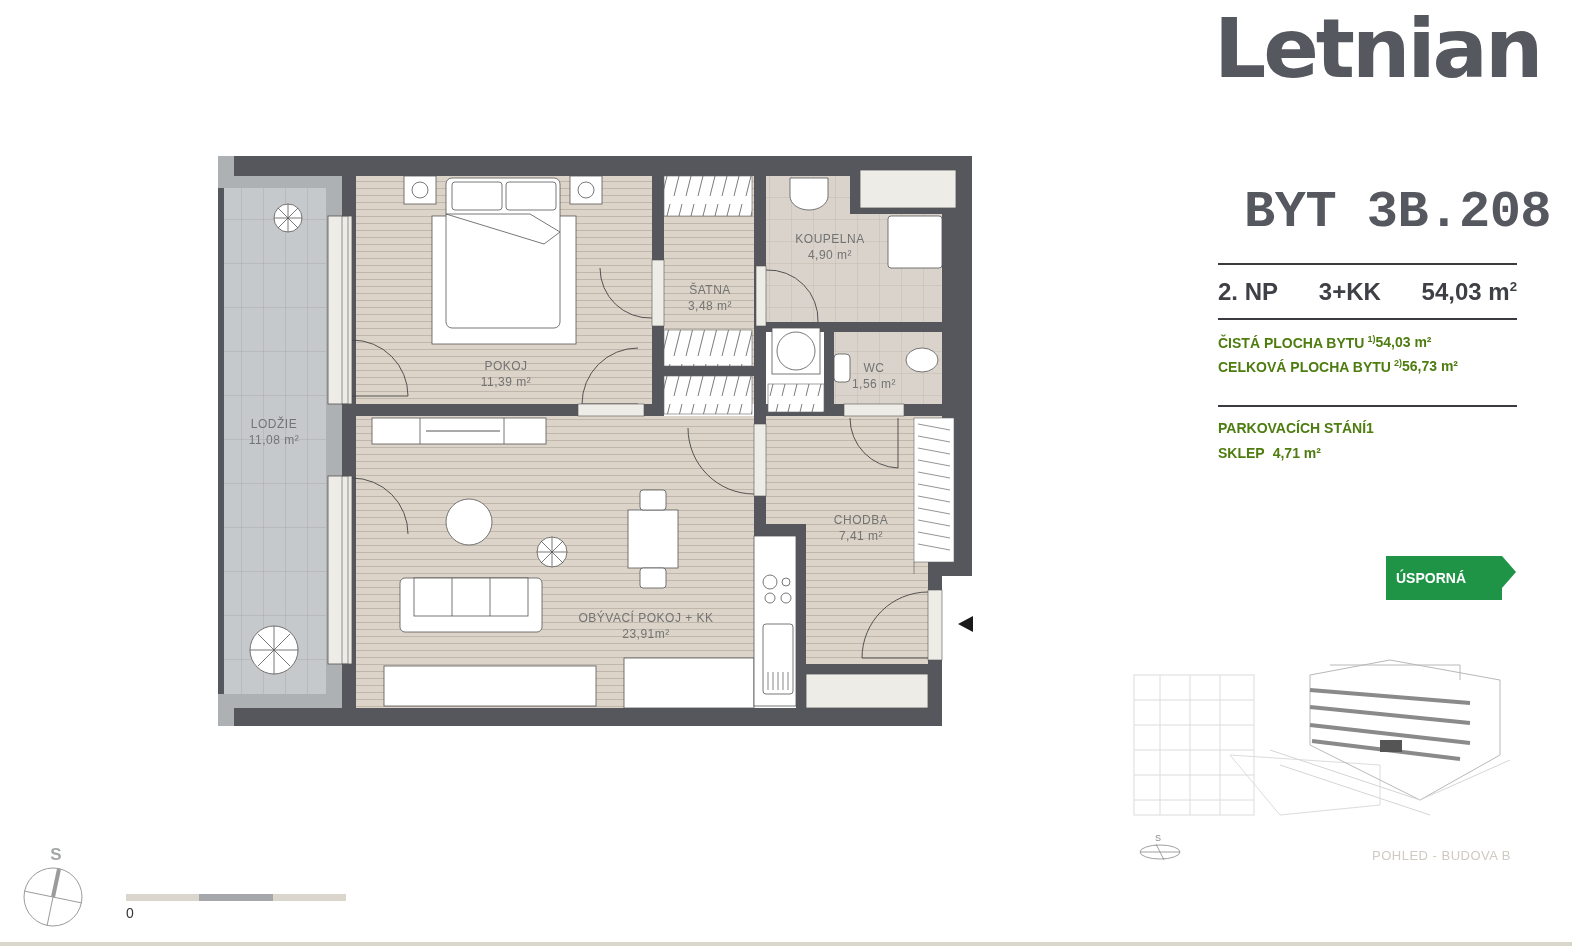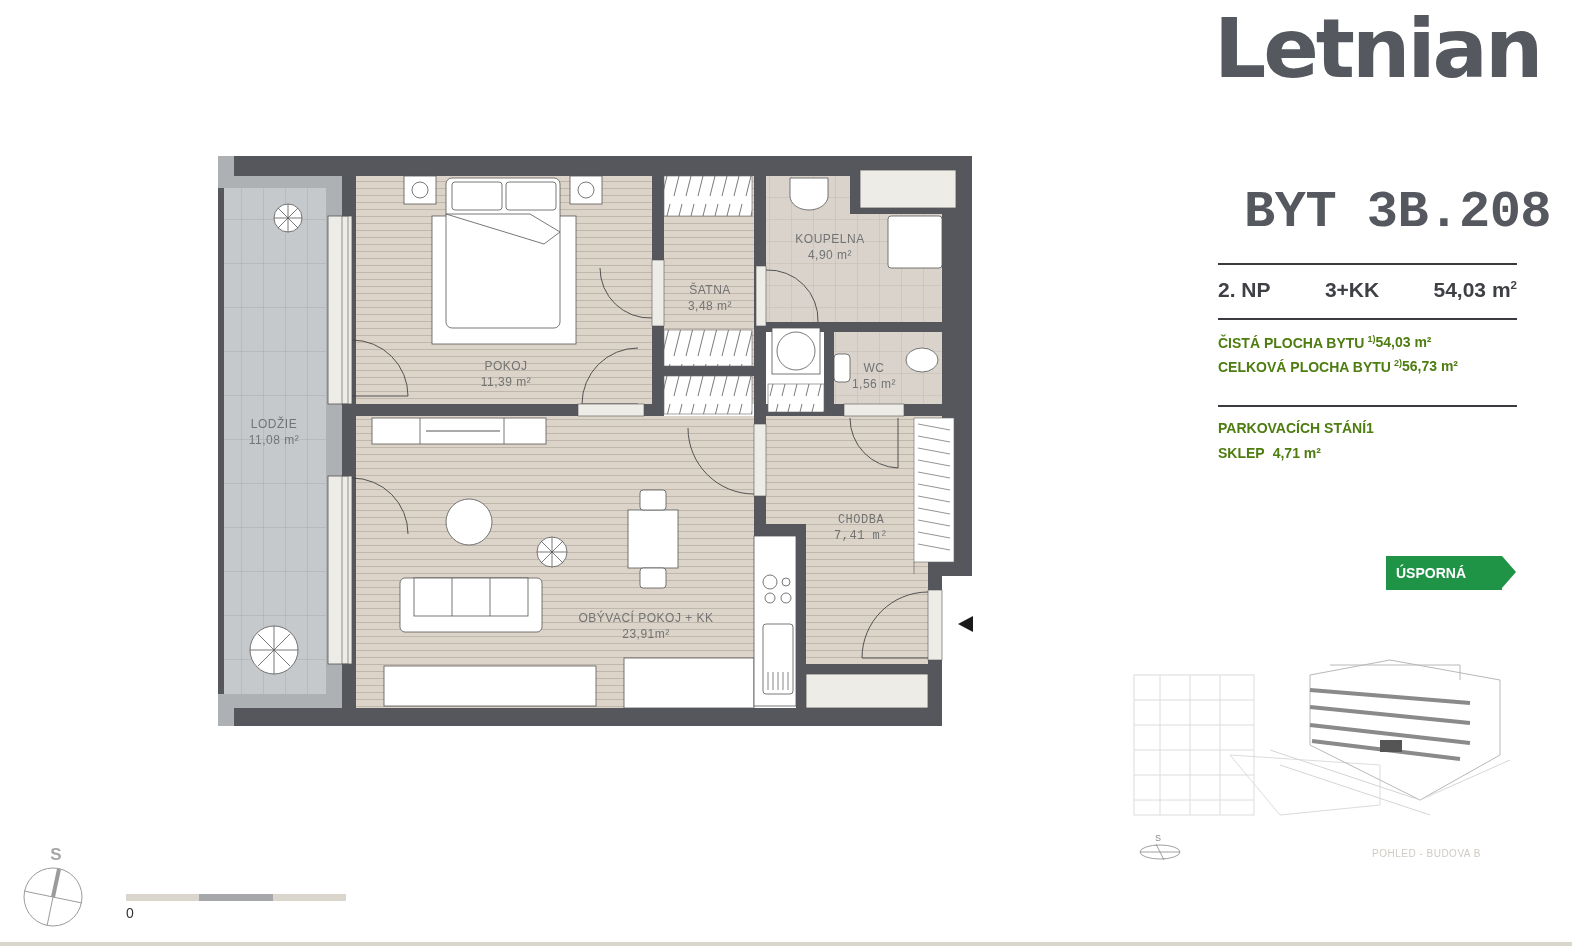--- a/index.html
+++ b/index.html
@@ -11,36 +11,36 @@
 
   
   .brand { position: absolute; left: 1214px; top: 8px; font-family: "DejaVu Sans", sans-serif;
     font-size: 82px; font-weight: bold; color: #55585e; letter-spacing: -3px; line-height: 1; }
 
   
   .unit-title { position: absolute; left: 1216px; top: 187px; font-family: Liberation Mono, monospace;
     font-size: 52px; font-weight: bold; color: #55585e; letter-spacing: -0.5px; line-height: 1; margin-left: 28px; }
   .rule { position: absolute; left: 1218px; width: 299px; height: 1.5px; background: #3a3b3f; }
   .summary-row { position: absolute; left: 1218px; width: 299px; top: 278px; display: flex;
-    justify-content: space-between; font-size: 21px; font-weight: bold; color: #3e4045; }
+    justify-content: space-between; font-size: 24px; font-weight: bold; color: #3e4045; }
   .summary-row span { white-space: nowrap; }
   .sup { font-size: 0.55em; vertical-align: super; line-height: 0; }
   .info-row { position: absolute; left: 1218px; width: 299px; display: flex; justify-content: flex-start;
     font-size: 14px; font-weight: bold; color: #4d7c0f; }
   .info-row .note { font-size: 9px; vertical-align: super; margin-left: 3px; }
 
-  .badge { position: absolute; left: 1386px; top: 556px; width: 116px; height: 34px; background: #1f9447;
+  .badge { position: absolute; left: 1386px; top: 556px; width: 116px; height: 44px; background: #1f9447;
     display: flex; align-items: center; color: #fff; font-weight: bold; font-size: 14px; }
   .badge::after { content: ""; position: absolute; right: -14px; top: 0; border-top: 16.5px solid transparent;
     border-bottom: 16.5px solid transparent; border-left: 14px solid #1f9447; }
   .badge .b-label { margin-left: 10px; }
   .badge .b-class { margin-left: 40px; }
 
   .view-wrap { position: absolute; left: 1130px; top: 655px; width: 390px; height: 170px; }
-  .view-caption { position: absolute; left: 1372px; top: 848px; font-size: 10px; color: #cfcac2; letter-spacing: 0.5px; }
+  .view-caption { position: absolute; left: 1372px; top: 848px; font-size: 13px; color: #cfcac2; letter-spacing: 0.5px; }
   .mini-compass { position: absolute; left: 1138px; top: 832px; width: 50px; height: 30px; }
 
   
   .plan { position: absolute; left: 0; top: 0; width: 1000px; height: 760px; }
   .room-label { position: absolute; font-size: 12px; color: #737373; text-align: center; line-height: 16px; letter-spacing: 0.5px; }
 
   
   .compass { position: absolute; left: 22px; top: 843px; width: 62px; height: 90px; }
   .scalebar { position: absolute; left: 126px; top: 894px; width: 220px; height: 7px; display: flex; }
   .scalebar div { flex: 1; }
@@ -221,21 +221,21 @@
   <div>3,48 m²</div>
 </div>
 <div class="room-label" style="left:784px; top:231px; width:92px;">
   <div>KOUPELNA</div>
   <div>4,90 m²</div>
 </div>
 <div class="room-label" style="left:840px; top:360px; width:68px;">
   <div>WC</div>
   <div>1,56 m²</div>
 </div>
-<div class="room-label" style="left:816px; top:512px; width:90px;font-family:Liberation Mono, monospace;">
+<div class="room-label" style="left:816px; top:512px; width:90px;">
   <div>CHODBA</div>
   <div>7,41 m²</div>
 </div>
 <div class="room-label" style="left:566px; top:610px; width:160px;">
   <div>OBÝVACÍ POKOJ + KK</div>
   <div>23,91m²</div>
 </div>
 
 <div class="entry-arrow"></div>
 

